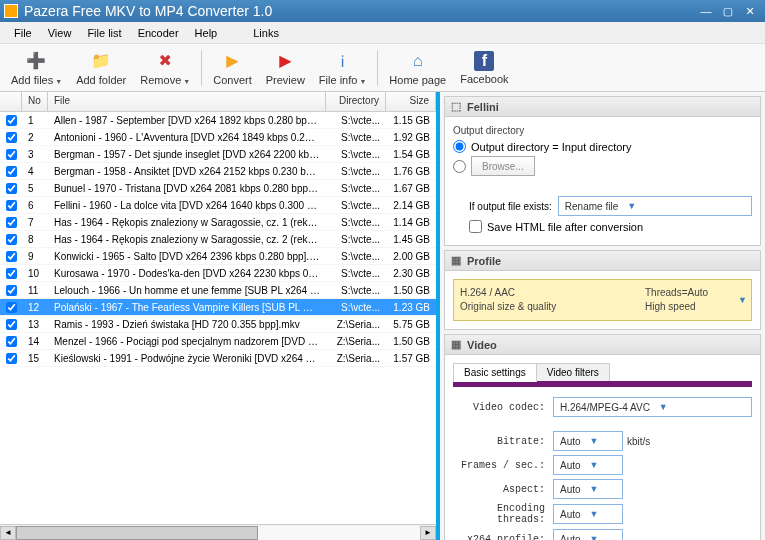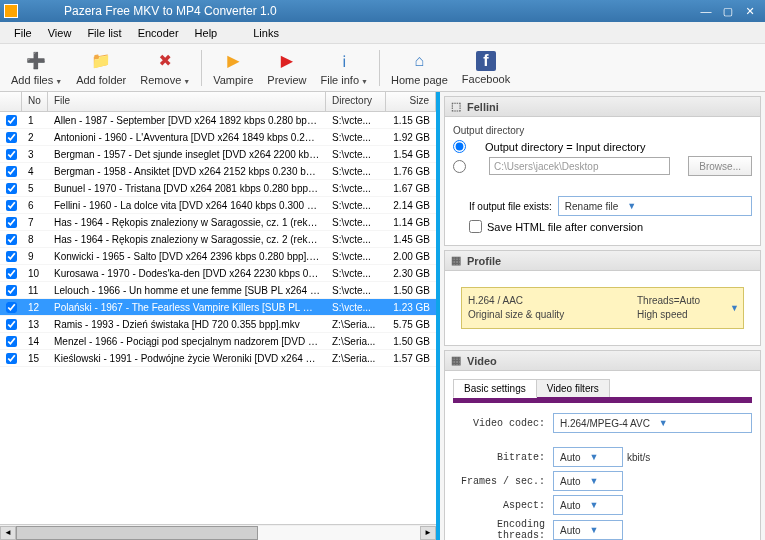--- a/index.html
+++ b/index.html
@@ -1,58 +1,58 @@
 <!DOCTYPE html>
 <html><head>
 <meta charset="utf-8">
 <style>
 * { box-sizing: border-box; margin: 0; padding: 0; font-family: Tahoma, sans-serif; font-size: 11px; }
 body { background: #fff; width: 765px; height: 540px; overflow: hidden; display: flex; flex-direction: column; }
 .titlebar { background: linear-gradient(#4a8cc4, #3674ac); height: 22px; display: flex; align-items: center; padding: 0 4px; color: #fff; }
 .titlebar .app-icon { width: 14px; height: 14px; background: #ffa500; border: 1px solid #fff; margin-right: 6px; }
-.titlebar .title { flex: 1; font-size: 12px; margin-left: 40px; }
+.titlebar .title { flex: 1; font-size: 14px; }
 .titlebar .winbtn { width: 22px; height: 16px; display: flex; align-items: center; justify-content: center; cursor: pointer; color: #fff; }
 .menubar { background: #f0f0f0; height: 22px; display: flex; align-items: center; padding: 0 6px; border-bottom: 1px solid #ddd; }
 .menubar .menu-item { padding: 3px 8px; cursor: pointer; }
 .menubar .sep { width: 20px; }
 .toolbar { background: #f8f8f8; height: 48px; display: flex; align-items: center; padding: 2px 4px; border-bottom: 1px solid #ccc; }
 .toolbtn { display: flex; flex-direction: column; align-items: center; justify-content: center; padding: 2px 6px; min-width: 48px; cursor: pointer; border: 1px solid transparent; }
 .toolbtn .ticon { width: 22px; height: 22px; display: flex; align-items: center; justify-content: center; font-size: 16px; }
 .toolbtn .tlabel { font-size: 10px; margin-top: 2px; color: #333; }
 .toolbar .divider { width: 1px; height: 36px; background: #ccc; margin: 0 4px; }
 .drop-arrow { font-size: 7px; color: #555; margin-left: 2px; }
 .main { flex: 1; display: flex; overflow: hidden; }
 .left { width: 440px; display: flex; flex-direction: column; border-right: 4px solid #0ea5e9; }
 .listhead { display: flex; background: linear-gradient(#fdfdfd, #eee); border-bottom: 1px solid #ccc; height: 20px; }
 .listhead .col { border-right: 1px solid #ccc; padding: 3px 6px; color: #333; font-size: 10px; }
 .col-chk { width: 22px; }
 .col-no { width: 26px; }
 .col-file { flex: 1; }
-.col-dir { width: 60px; }
+.col-dir { width: 60px; text-align: right; }
 .col-size { width: 50px; text-align: right; padding-right: 8px; }
 .listbody { flex: 1; overflow-y: auto; }
 .row { display: flex; height: 17px; align-items: center; border-bottom: 1px solid #f5f5f5; cursor: pointer; }
 .row.selected { background: #3399ff; color: #fff; }
 .row .cell { padding: 1px 6px; overflow: hidden; white-space: nowrap; text-overflow: ellipsis; font-size: 10px; }
 .row .col-chk { display: flex; align-items: center; justify-content: center; }
 .row input[type=checkbox] { width: 11px; height: 11px; }
 .hscroll { height: 16px; background: #f0f0f0; border-top: 1px solid #ccc; display: flex; align-items: center; }
 .hscroll .sbtn { width: 16px; height: 14px; background: #e0e0e0; border: 1px solid #bbb; display: flex; align-items: center; justify-content: center; font-size: 8px; }
 .hscroll .strack { flex: 1; height: 14px; background: #f8f8f8; position: relative; }
 .hscroll .sthumb { position: absolute; left: 0; width: 60%; height: 100%; background: #d0d0d0; border: 1px solid #999; }
 .right { flex: 1; background: #f5f5f5; overflow-y: auto; padding: 4px; }
 .panel { margin-bottom: 4px; }
 .panel-head { background: linear-gradient(#f0f0f0, #e0e0e0); border: 1px solid #ccc; padding: 3px 6px; display: flex; align-items: center; font-weight: bold; color: #444; cursor: pointer; }
 .panel-head .picon { width: 12px; margin-right: 4px; color: #666; font-size: 11px; }
 .panel-body { border: 1px solid #ccc; border-top: none; background: #fff; padding: 8px; }
 .field-row { display: flex; align-items: center; margin: 4px 0; }
 .field-row .label { width: 100px; text-align: right; padding-right: 8px; color: #333; font-size: 10px; font-family: Liberation Mono, monospace; }
 select, input[type=text] { border: 1px solid #aaa; padding: 2px 4px; font-size: 10px; background: #fff; }
 input[type=text] { height: 18px; }
-.radio-row { display: flex; align-items: center; margin: 3px 0; gap: 14px; }
+.radio-row { display: flex; align-items: center; margin: 3px 0; }
 .radio-row input { margin-right: 5px; }
 .profile-box { background: #fff4c0; border: 1px solid #d4c466; padding: 6px; display: flex; position: relative; }
 .profile-box .pleft { flex: 1; }
 .profile-box .pright { width: 100px; }
 .profile-box .pline { font-size: 10px; color: #444; line-height: 14px; }
 .profile-box .arrow { position: absolute; right: 4px; top: 50%; transform: translateY(-50%); color: #3b7ec5; font-size: 9px; cursor: pointer; }
 .tabs { display: flex; border-bottom: 6px solid #701a75; margin-bottom: 10px; }
 .tab { padding: 3px 10px; border: 1px solid #ccc; border-bottom: none; margin-right: -1px; background: #f0f0f0; cursor: pointer; font-size: 10px; }
 .tab.active { background: #fff; border-bottom: 1px solid #fff; margin-bottom: -1px; }
 button.browse { height: 20px; padding: 0 10px; border: 1px solid #aaa; background: linear-gradient(#fff,#eee); cursor: pointer; font-size: 10px; color: #888; }
@@ -94,21 +94,21 @@
       <div class="ticon" style="color: rgb(217, 162, 58);">📁</div>
       <div class="tlabel"><span>Add folder</span></div>
     </div>
     <div class="toolbtn">
       <div class="ticon" style="color: rgb(204, 51, 51);">✖</div>
       <div class="tlabel"><span>Remove</span><span class="drop-arrow">▼</span></div>
     </div>
     <div class="divider"></div>
     <div class="toolbtn">
       <div class="ticon" style="color: rgb(245, 166, 35);">▶</div>
-      <div class="tlabel"><span>Vampire</span></div>
+      <div class="tlabel"><span>Convert</span></div>
     </div>
     <div class="toolbtn">
       <div class="ticon" style="color: rgb(221, 34, 34);">▶</div>
       <div class="tlabel"><span>Preview</span></div>
     </div>
     <div class="toolbtn">
       <div class="ticon" style="color: rgb(59, 126, 197);">ℹ</div>
       <div class="tlabel"><span>File info</span><span class="drop-arrow">▼</span></div>
     </div>
     <div class="divider"></div>
@@ -285,21 +285,20 @@
         <span>Fellini</span>
       </div>
       <div class="panel-body">
         <div class="output-label">Output directory</div>
         <div class="radio-row">
           <input type="radio" name="outdir" checked="" style="">
           <span>Output directory = Input directory</span>
         </div>
         <div class="radio-row">
           <input type="radio" name="outdir" style="">
-          <input type="text" style="flex: 1 1 0%; margin: 0px 4px; color: rgb(153, 153, 153);" value="C:\Users\jacek\Desktop">
           <button class="browse">Browse...</button>
         </div>
         <div class="field-row" style="margin-top:20px">
           <span style="margin-left:16px;margin-right:6px;font-size:10px">If output file exists:</span>
           <div class="select-wrap" style="flex:1">
             <span class="sval">Rename file</span>
               <span class="sarrow">▼</span>
           </div>
         </div>
         <div class="chk-row">
@@ -307,21 +306,21 @@
           <span>Save HTML file after conversion</span>
         </div>
       </div>
     </div>
 
     <div class="panel">
       <div class="panel-head">
         <span class="picon">▦</span>
         <span>Profile</span>
       </div>
-      <div class="panel-body" style="padding:16px">
+      <div class="panel-body" style="padding:8px">
         <div class="profile-box">
           <div class="pleft">
             <div class="pline">H.264 / AAC</div>
             <div class="pline">Original size &amp; quality</div>
           </div>
           <div class="pright">
             <div class="pline">Threads=Auto</div>
             <div class="pline">High speed</div>
           </div>
           <div class="arrow">▼</div>

